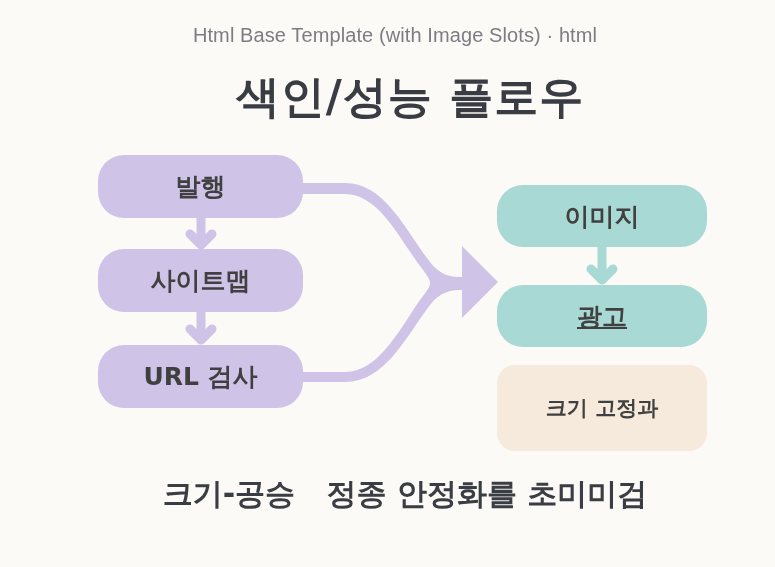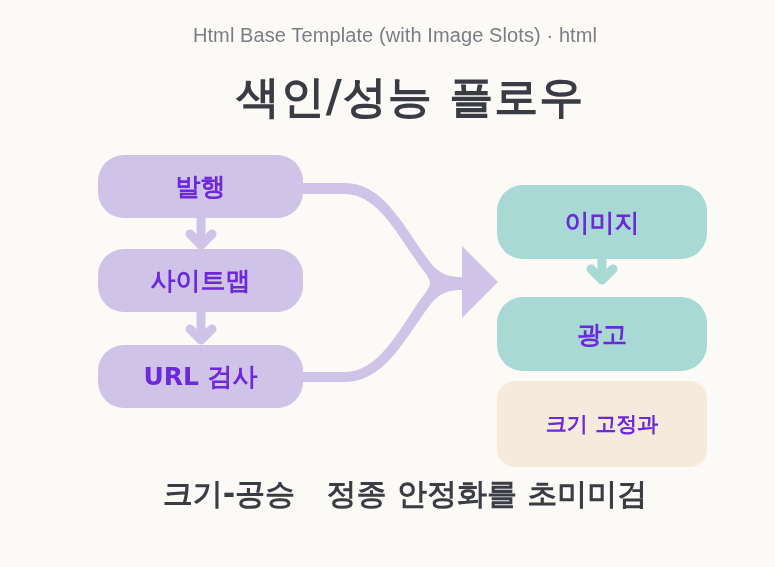--- a/index.html
+++ b/index.html
@@ -35,50 +35,49 @@
       color: #393c42;
       letter-spacing: 1px;
     }
     .node {
       position: absolute;
       display: flex;
       align-items: center;
       justify-content: center;
       text-align: center;
       font-weight: bold;
-      color: #6d28d9;
+      color: #404040;
       box-sizing: border-box;
     }
     .node.purple {
       background: #cfc3e8;
       border-radius: 26px;
       left: 98px;
       width: 205px;
       height: 63px;
       font-size: 25px;
     }
     .node.teal {
       background: #a8d9d5;
       border-radius: 26px;
       left: 497px;
       width: 210px;
-      height: 74px;
+      height: 62px;
       font-size: 25px;
     }
     .node.note {
       background: #f6eadc;
       border-radius: 18px;
       left: 497px;
       top: 365px;
       width: 210px;
       height: 86px;
       font-size: 21px;
       line-height: 32px;
       flex-direction: column;
-      margin-top: 16px;
     }
     .footer {
       position: absolute;
       left: 0; top: 474px;
       width: 810px;
       text-align: center;
       font-size: 30px;
       font-weight: bold;
       color: #3a3d43;
       white-space: pre;
@@ -138,21 +137,21 @@
 <div class="node purple" style="top:249px;">
   <span>사이트맵</span>
 </div>
 <div class="node purple" style="top:345px;text-align:right;">
   <span>URL 검사</span>
 </div>
 
 <div class="node teal" style="top:185px;">
   <span>이미지</span>
 </div>
-<div class="node teal" style="top:297px;">
+<div class="node teal" style="top:285px;text-decoration:underline;">
   <span>광고</span>
 </div>
 
 <div class="node note">
   <span>크기 고정과</span>
 </div>
 
 <div class="footer">크기-공승   정종 안정화를 초미미검</div>
 
 </body></html>

